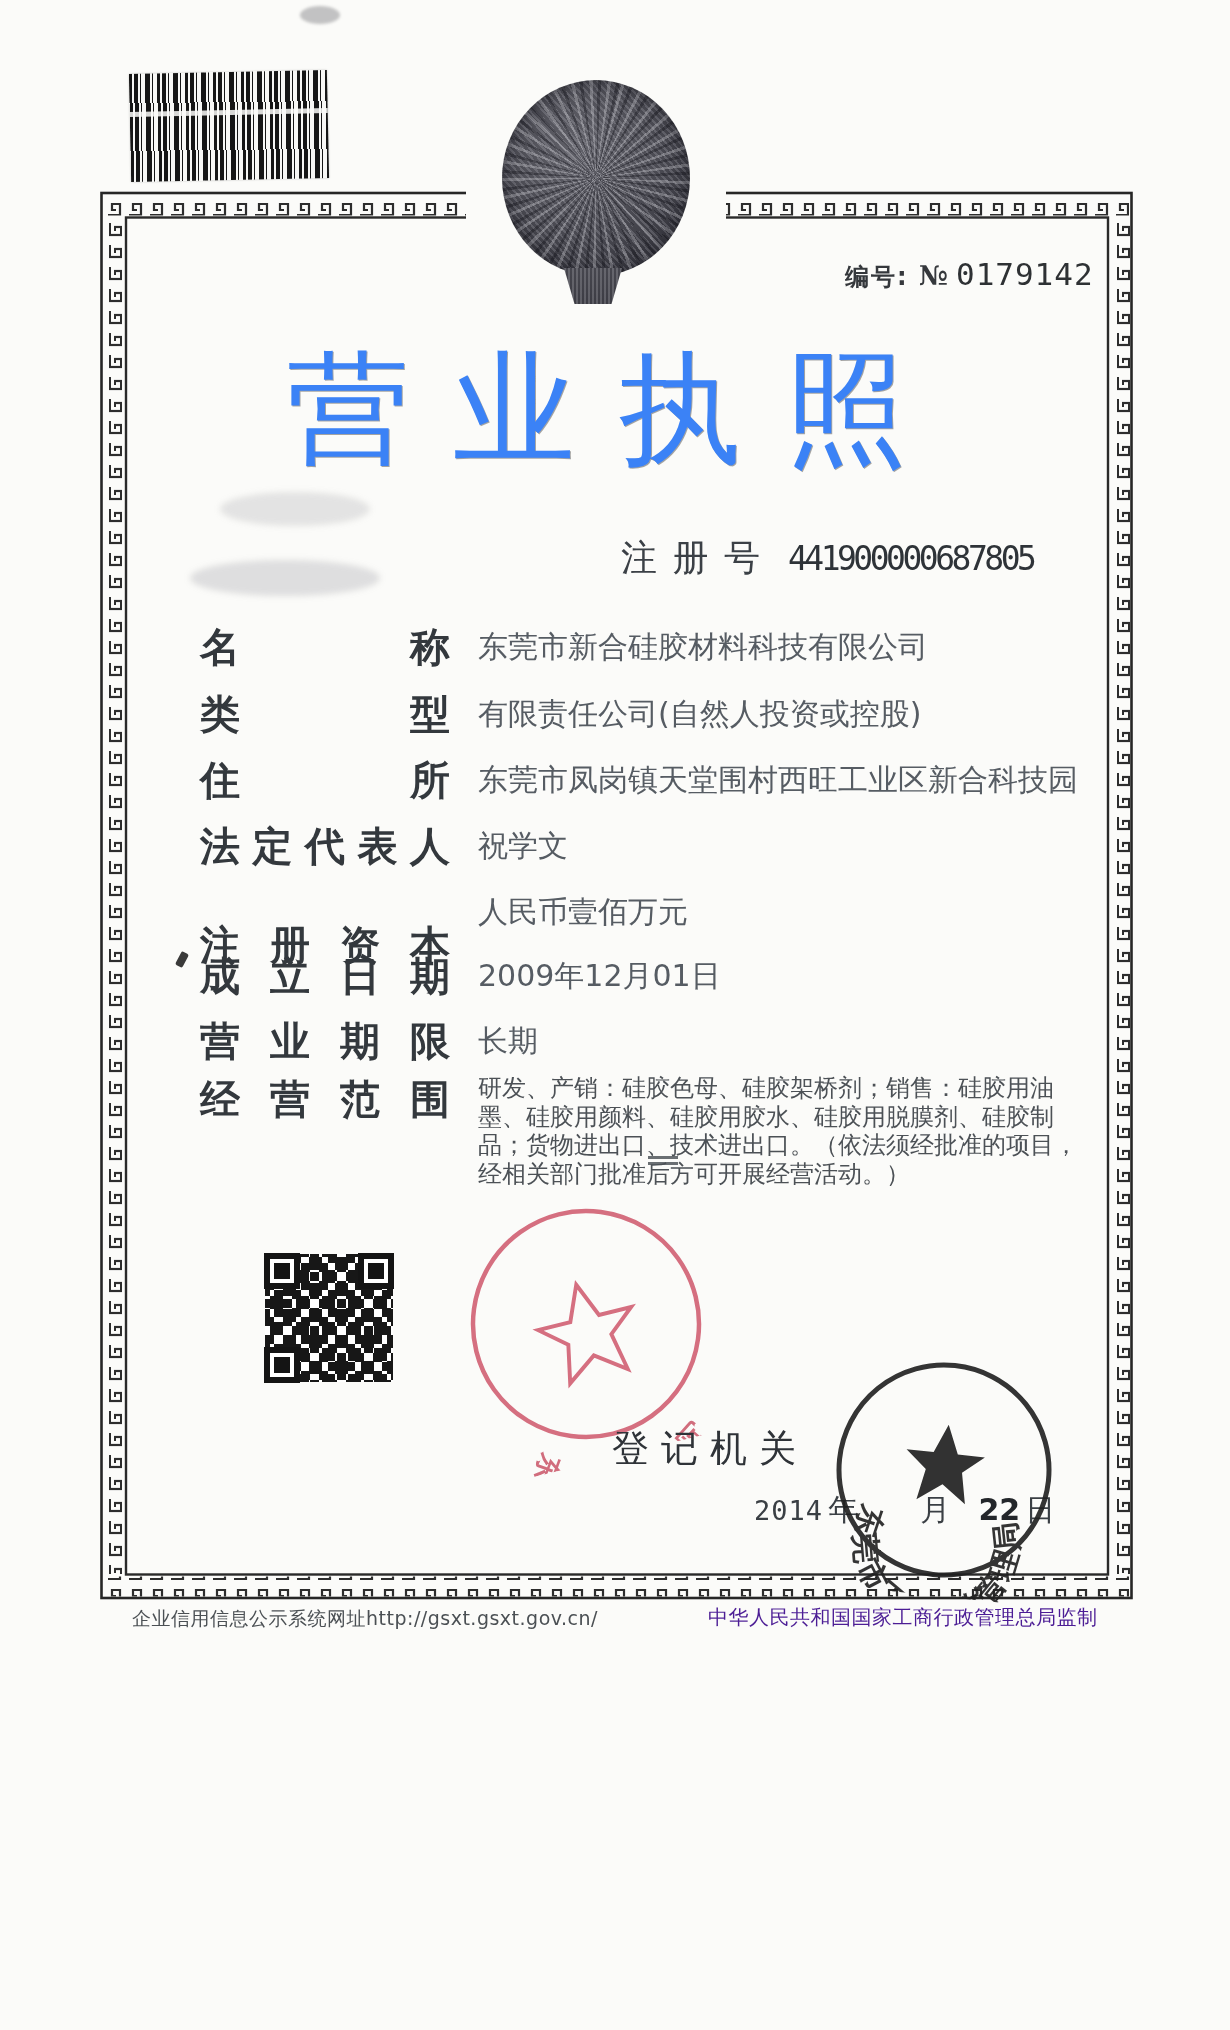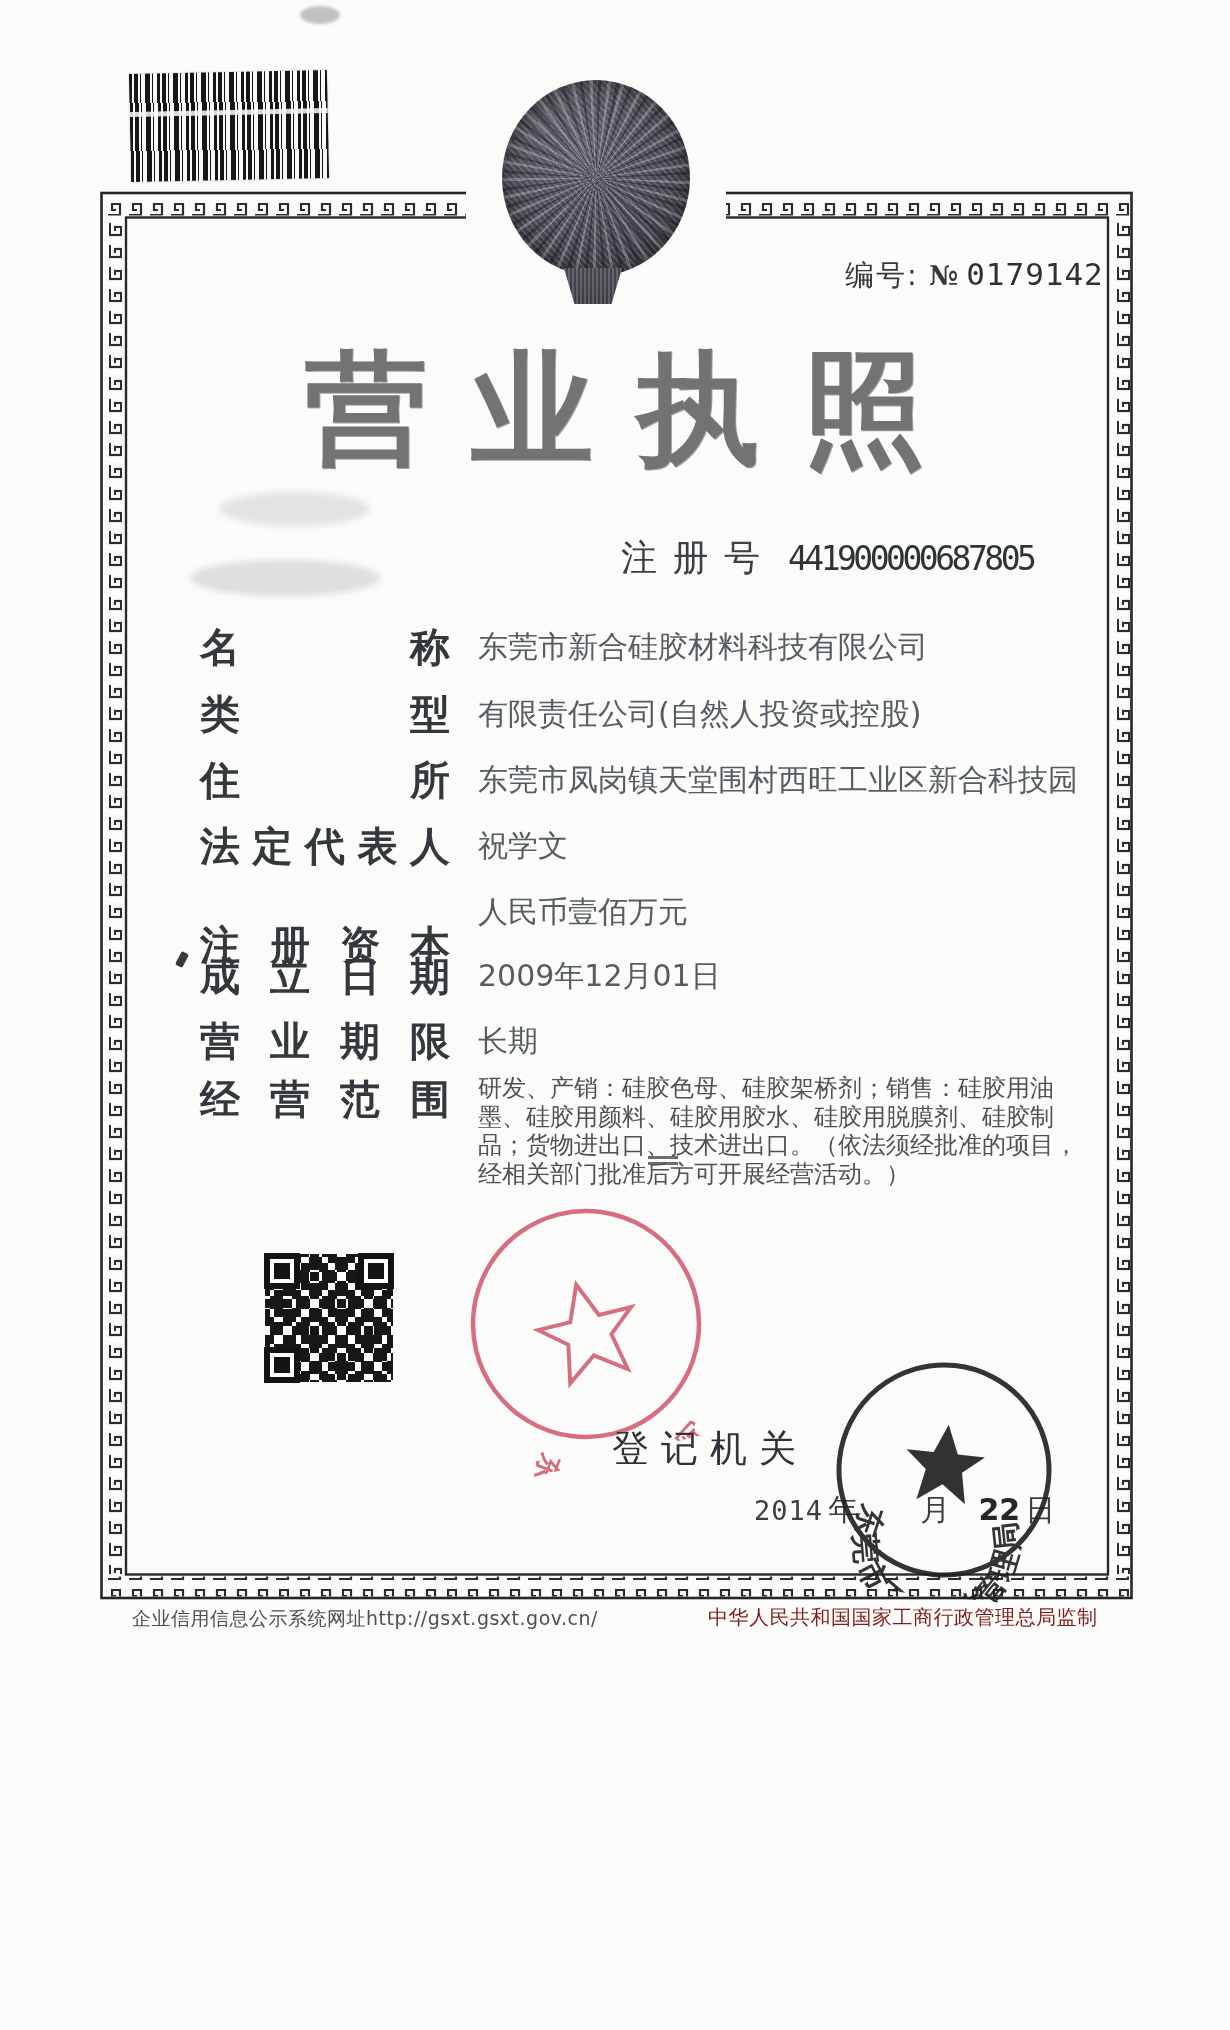--- a/index.html
+++ b/index.html
@@ -41,30 +41,29 @@
   .emblem-tail{
     position:absolute;left:560px;top:268px;width:66px;height:36px;
     background:
       repeating-linear-gradient(90deg, rgba(230,230,235,.2) 0 2px, transparent 2px 4px),
       linear-gradient(#46464e,#3c3c44);
     clip-path:polygon(6% 0,94% 0,78% 100%,22% 100%);
   }
 
   
   .serial{position:absolute;left:845px;top:256px;color:#35383c;white-space:nowrap;}
-  .serial .pre{font-size:29px;letter-spacing:2px;}
+  .serial .pre{font-size:24px;letter-spacing:2px;font-weight:bold;}
   .serial .no{font-family:"DejaVu Serif",serif;font-weight:bold;font-size:27px;margin:0 8px 0 10px;}
   .serial .digits{font-family:"DejaVu Sans Mono",monospace;font-size:31px;letter-spacing:1px;color:#2e3134;}
 
   .cert-title{
     position:absolute;left:287px;top:334px;width:700px;
-    font-size:122px;line-height:150px;font-weight:700;color:#737373;
+    font-size:122px;line-height:150px;font-weight:400;color:#3b82f6;
     letter-spacing:44px;white-space:nowrap;
     text-shadow:1px 1px 0 rgba(0,0,0,.35);
-    text-align:center;
   }
 
   .regline{position:absolute;left:621px;top:534px;white-space:nowrap;}
   .regline .lbl{font-size:36px;color:#3b4046;font-weight:500;letter-spacing:2px;}
   .regline .num{font-family:"DejaVu Sans Mono",monospace;font-size:33px;letter-spacing:-3.5px;color:#2e3338;margin-left:26px;}
 
   
   .row{position:absolute;left:0;top:0;width:1230px;}
   .row-label{
     position:absolute;left:200px;width:250px;
@@ -103,21 +102,21 @@
   .dateline .gap2{display:inline-block;width:18px;}
   .dateline .d{font-size:30px;color:#23262a;font-weight:600;margin-top:36px;}
 
   
   .seal{position:absolute;pointer-events:none;}
   .company-seal{left:450px;top:1188px;width:272px;height:272px;transform:rotate(-14deg);opacity:.82;}
   .registry-seal{left:818px;top:1344px;width:252px;height:252px;transform:rotate(6deg);opacity:.9;}
 
   
   .footer-left{position:absolute;left:132px;top:1606px;font-size:19px;color:#4b5054;letter-spacing:.5px;}
-  .footer-right{position:absolute;left:708px;top:1604px;font-size:20px;color:#7f1d1d;letter-spacing:.5px;}
+  .footer-right{position:absolute;left:708px;top:1604px;font-size:20px;color:#4c1d95;letter-spacing:.5px;}
 </style>
 </head>
 <body>
 
 <svg class="abs" style="left:0;top:0;" width="1230" height="2030" viewBox="0 0 1230 2030">
   <defs>
     <pattern id="meaH" width="21" height="22" patternUnits="userSpaceOnUse">
       <path d="M3 17 H15 V6 H7 V12 H11" fill="none" stroke="#2d2d2d" stroke-width="2.2"></path>
     </pattern>
     <pattern id="meaV" width="22" height="21" patternUnits="userSpaceOnUse" patternTransform="rotate(90 11 11)">

